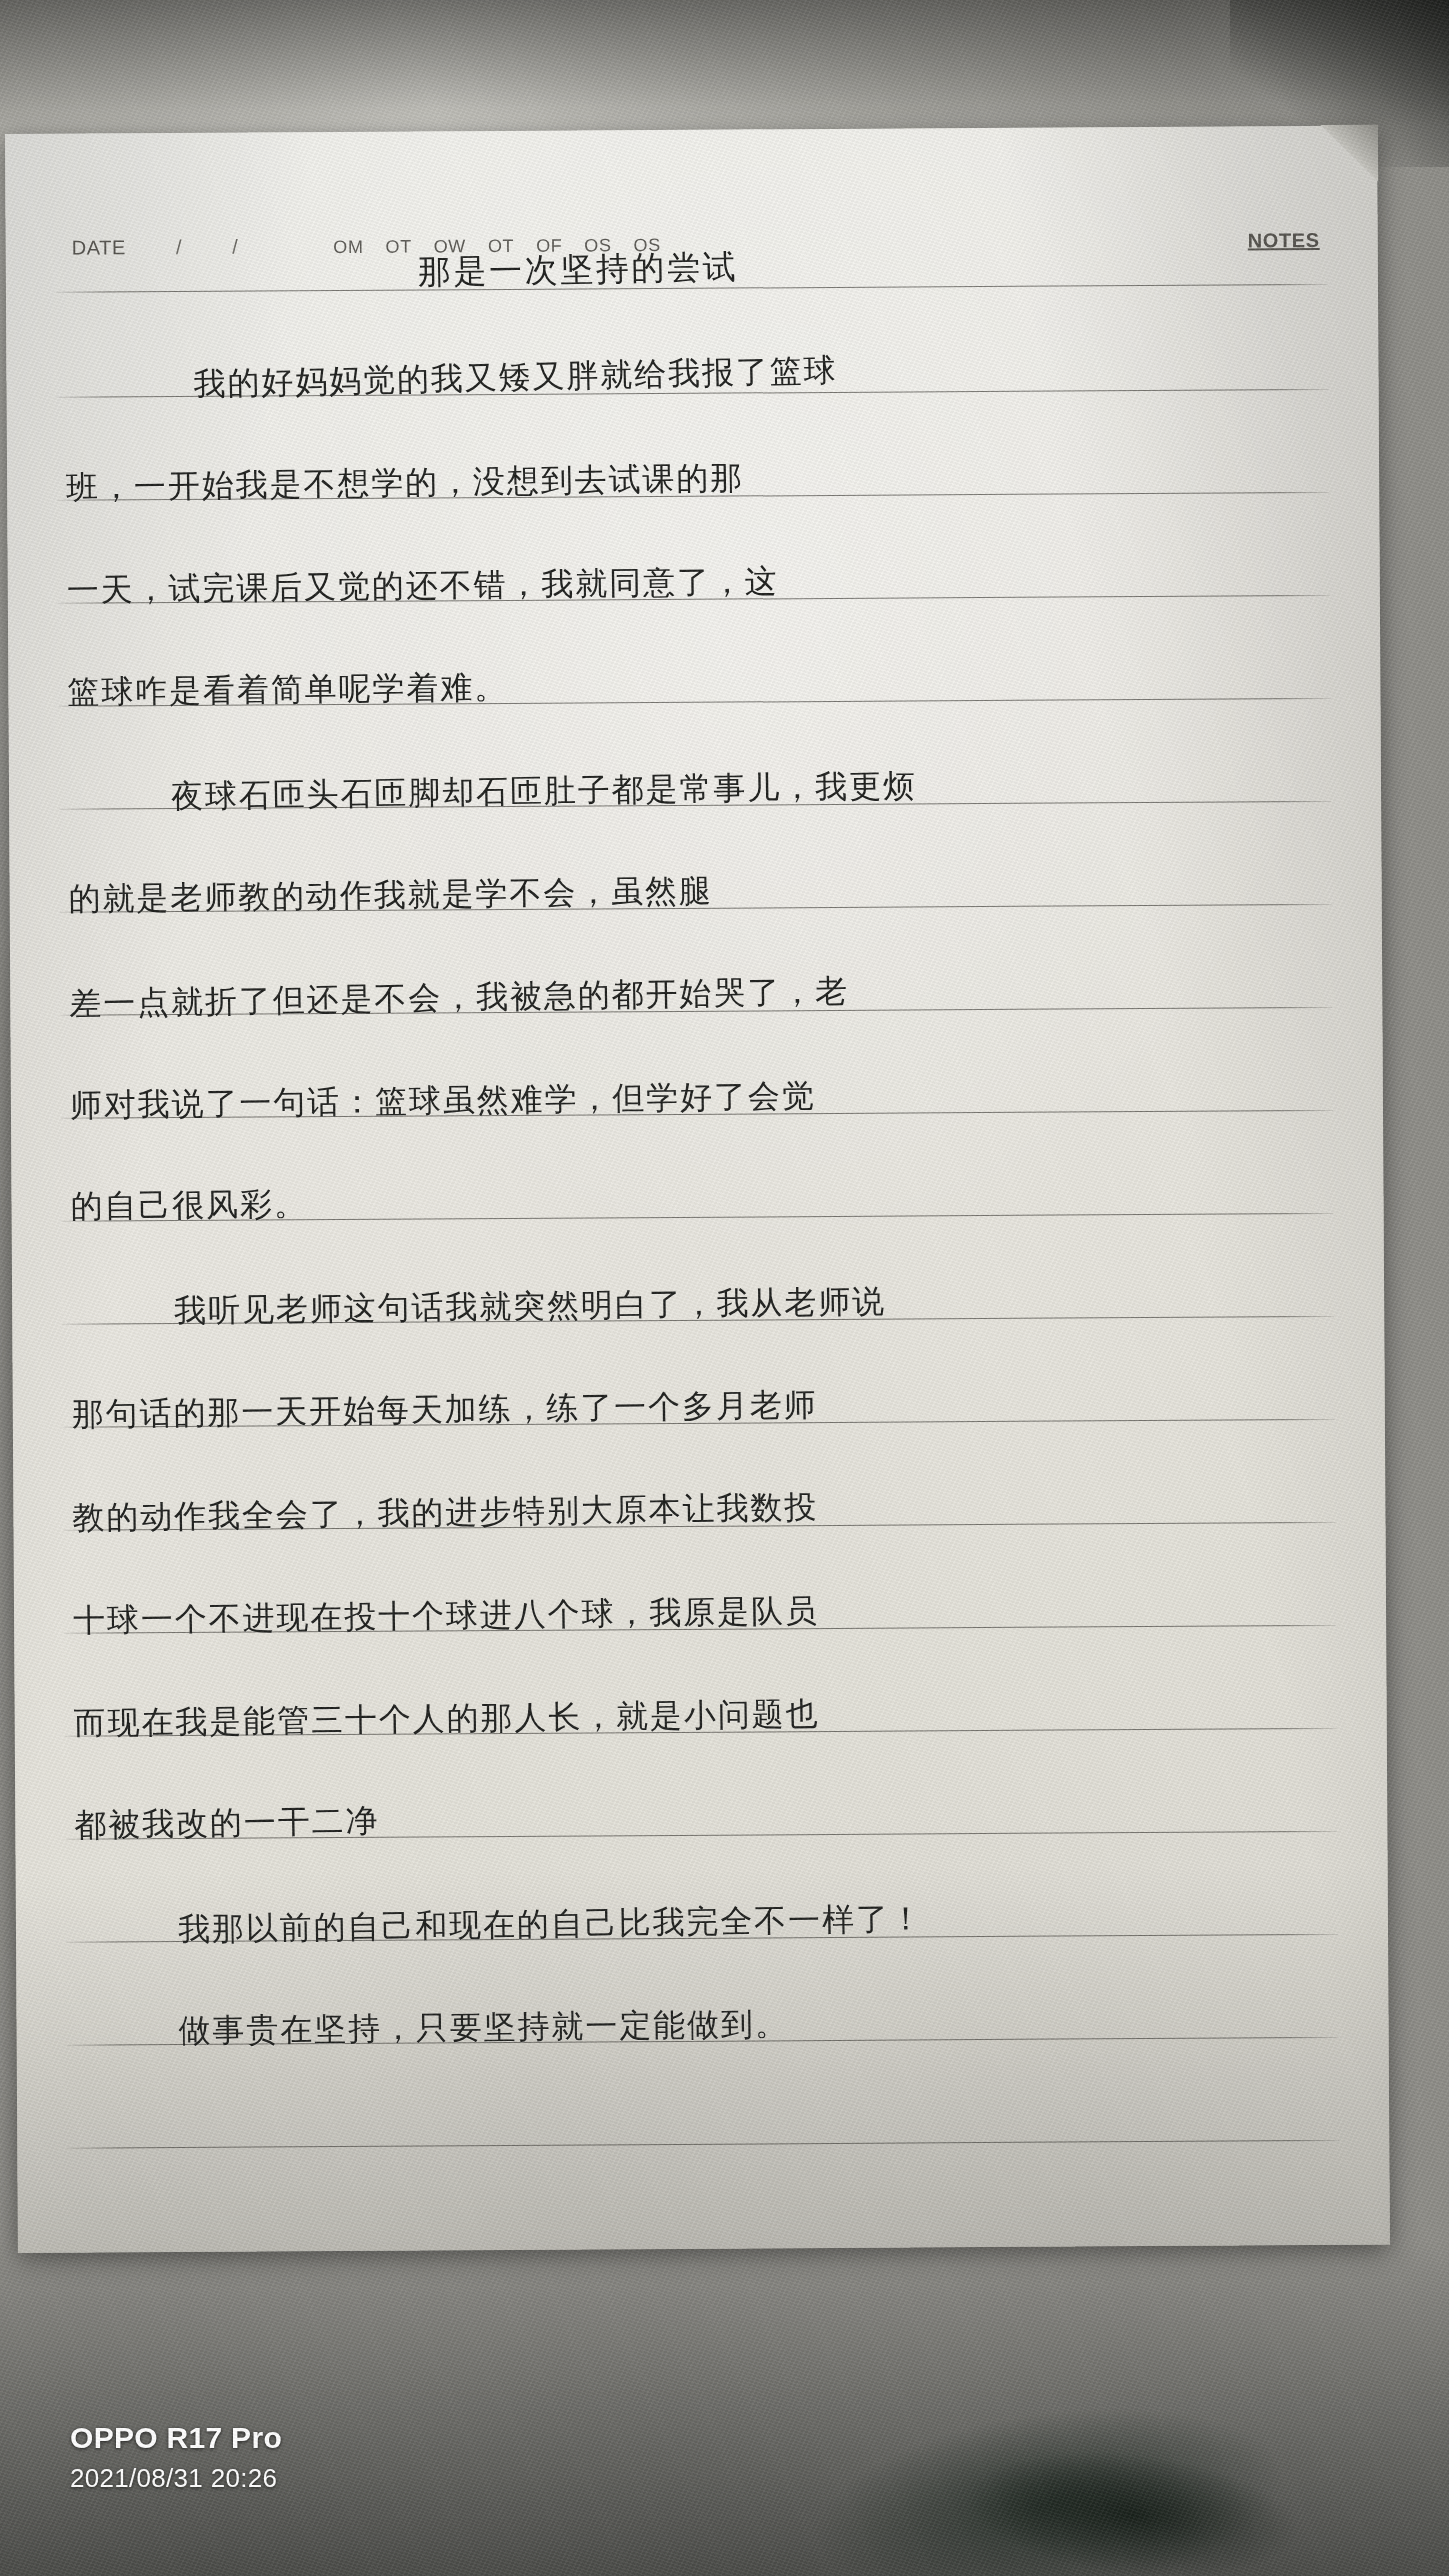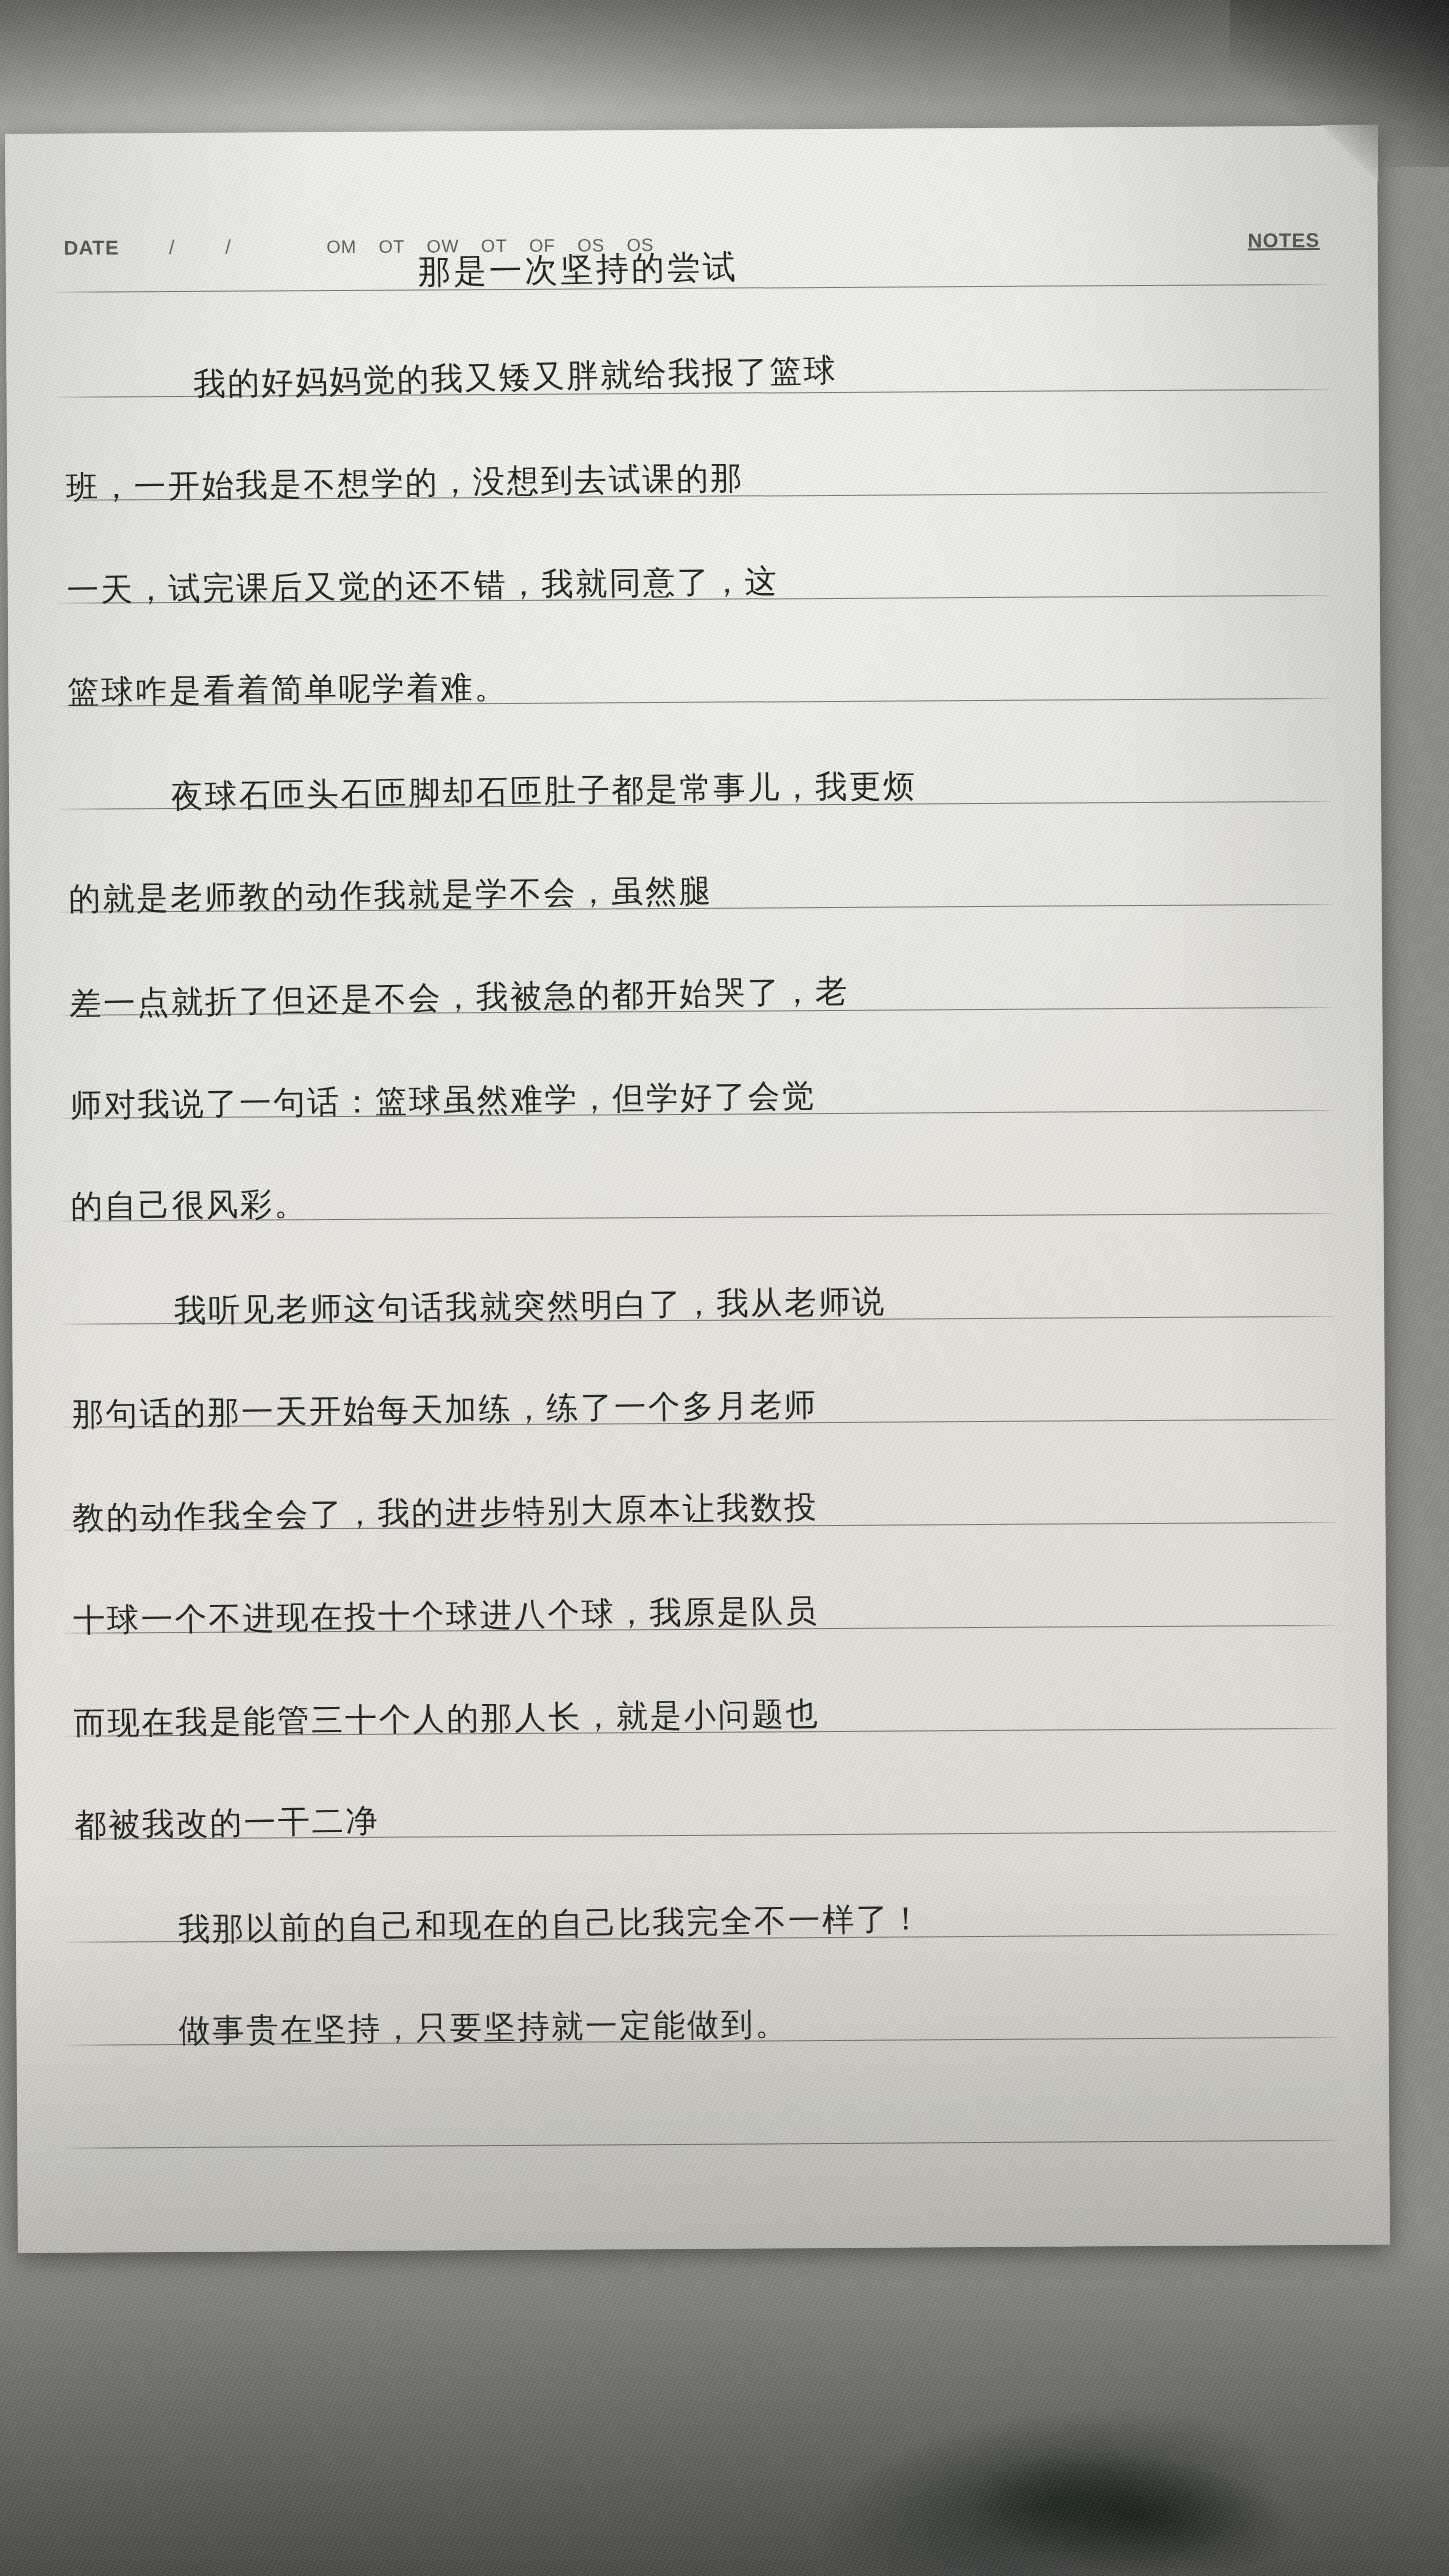--- a/index.html
+++ b/index.html
@@ -81,21 +81,21 @@
     clip-path: polygon(100% 0, 100% 100%, 0 0);
   }
 
   
   .hdr {
     position:absolute; left:58px; top:103px; width:1256px;
     display:flex; align-items:flex-end;
     font-size: 20px; letter-spacing: 0.6px;
     color:#55534e;
   }
-  .hdr .date-label{ font-weight:700; }
+  .hdr .date-label{ font-weight:400;margin-left:8px; }
   .hdr .slash{ margin:0 50px; color:#6a6862; }
   .hdr .dots{ margin-left: 45px; display:flex; gap:22px; color:#5d5b56; font-size:18px; }
   .hdr .notes{ margin-left:auto; font-weight:600;text-decoration:underline; }
 
   
   .rule{
     position:absolute; left:50px; width:1272px; height:1.3px;
     background: linear-gradient(90deg, rgba(90,88,83,.12), rgba(75,73,68,.72) 4%, rgba(75,73,68,.72) 96%, rgba(90,88,83,.12));
   }
 
@@ -188,14 +188,18 @@
     <div class="hw" style="left:59px;  top:1257px; transform:rotate(-0.4deg);">那句话的那一天开始每天加练，练了一个多月老师</div>
     <div class="hw" style="left:59px;  top:1360px; transform:rotate(-0.5deg);">教的动作我全会了，我的进步特别大原本让我数投</div>
     <div class="hw" style="left:59px;  top:1463px; transform:rotate(-0.4deg);">十球一个不进现在投十个球进八个球，我原是队员</div>
     <div class="hw" style="left:59px;  top:1566px; transform:rotate(-0.4deg);">而现在我是能管三十个人的那人长，就是小问题也</div>
     <div class="hw" style="left:59px;  top:1669px; transform:rotate(-0.6deg);">都被我改的一干二净</div>
 
     <div class="hw" style="left:162px; top:1772px; transform:rotate(-0.5deg);">  我那以前的自己和现在的自己比我完全不一样了！</div>
     <div class="hw" style="left:162px; top:1875px; transform:rotate(-0.3deg);">做事贵在坚持，只要坚持就一定能做到。</div>
   </div>
 
+  <div id="watermark">
+    <div class="brand">OPPO R17 Pro</div>
+    <div class="stamp">2021/08/31 20:26</div>
+  </div>
 </div>
 
 
 </body></html>

